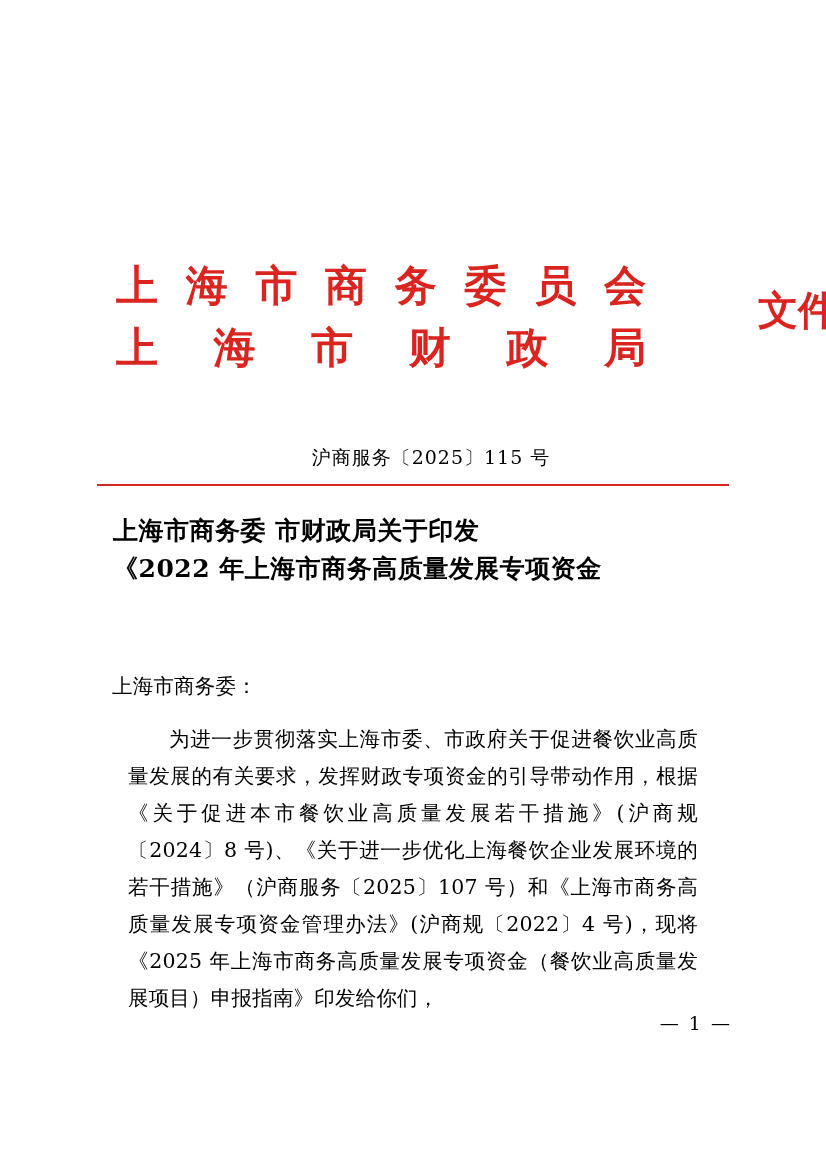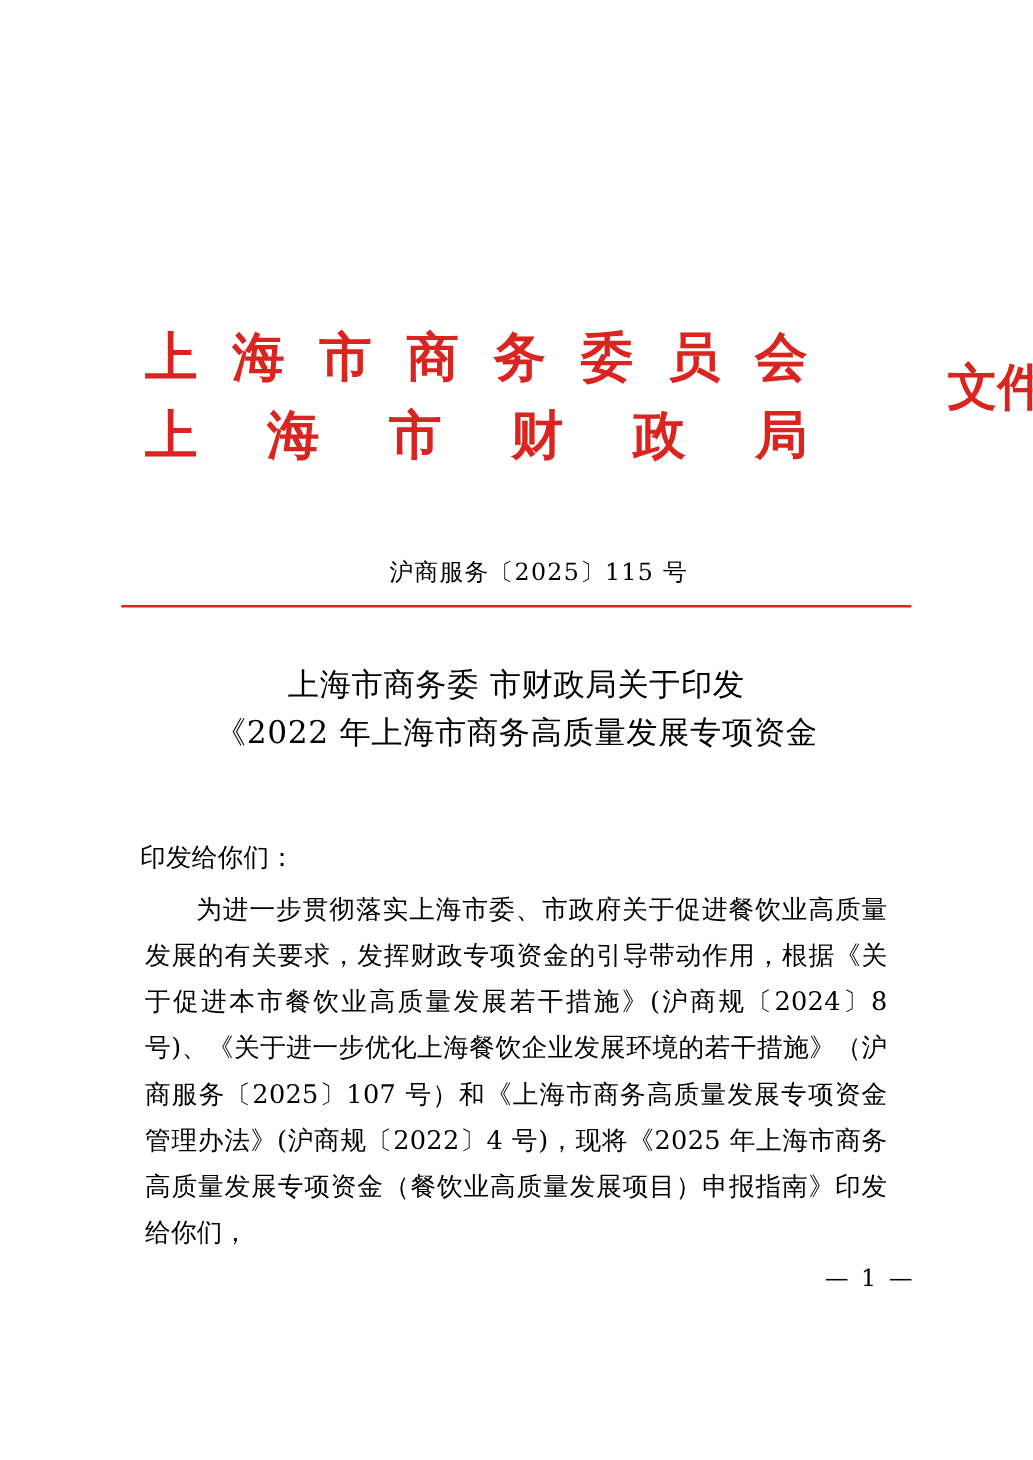--- a/index.html
+++ b/index.html
@@ -90,25 +90,25 @@
     top: 484px;
     width: 632px;
     height: 2px;
     background: #d9241f;
   }
 
   
   .doc-title {
     position: absolute;
     left: 113px;
-    top: 529px;
+    top: 512px;
     width: 600px;
-    text-align: center;
+    text-align: left;
     font-size: 25px;
-    font-weight: 400;
+    font-weight: 700;
     line-height: 38px;
     letter-spacing: 0.5px;
   }
   .doc-title div { white-space: nowrap; }
 
   
   .body-text {
     position: absolute;
     left: 112px;
     top: 668px;
@@ -116,21 +116,21 @@
     font-size: 20.5px;
     line-height: 37px;
     letter-spacing: 0.2px;
     text-align: justify;
     text-justify: inter-ideograph;
   }
   .salutation {
     margin: 0 0 0 0;
   }
   .para {
-    margin: 4px;
+    margin: 16px;
     text-indent: 2em;
   }
 
   
   .page-number {
     position: absolute;
     left: 0;
     top: 1012px;
     width: 826px;
     text-align: right;
@@ -174,19 +174,19 @@
   <div class="doc-number">沪商服务〔2025〕115 号</div>
 
   <div class="red-rule"></div>
 
   <div class="doc-title">
     <div>上海市商务委 市财政局关于印发</div>
     <div>《2022 年上海市商务高质量发展专项资金</div>
   </div>
 
   <div class="body-text">
-    <p class="salutation">印发给你们：</p>
+    <p class="salutation">上海市商务委：</p>
     <p class="para">为进一步贯彻落实上海市委、市政府关于促进餐饮业高质量发展的有关要求，发挥财政专项资金的引导带动作用，根据《关于促进本市餐饮业高质量发展若干措施》(沪商规〔2024〕8 号)、《关于进一步优化上海餐饮企业发展环境的若干措施》（沪商服务〔2025〕107 号）和《上海市商务高质量发展专项资金管理办法》(沪商规〔2022〕4 号)，现将《2025 年上海市商务高质量发展专项资金（餐饮业高质量发展项目）申报指南》印发给你们，</p>
   </div>
 
   <div class="page-number">— 1 —</div>
 
 </div>
 
 </body></html>

